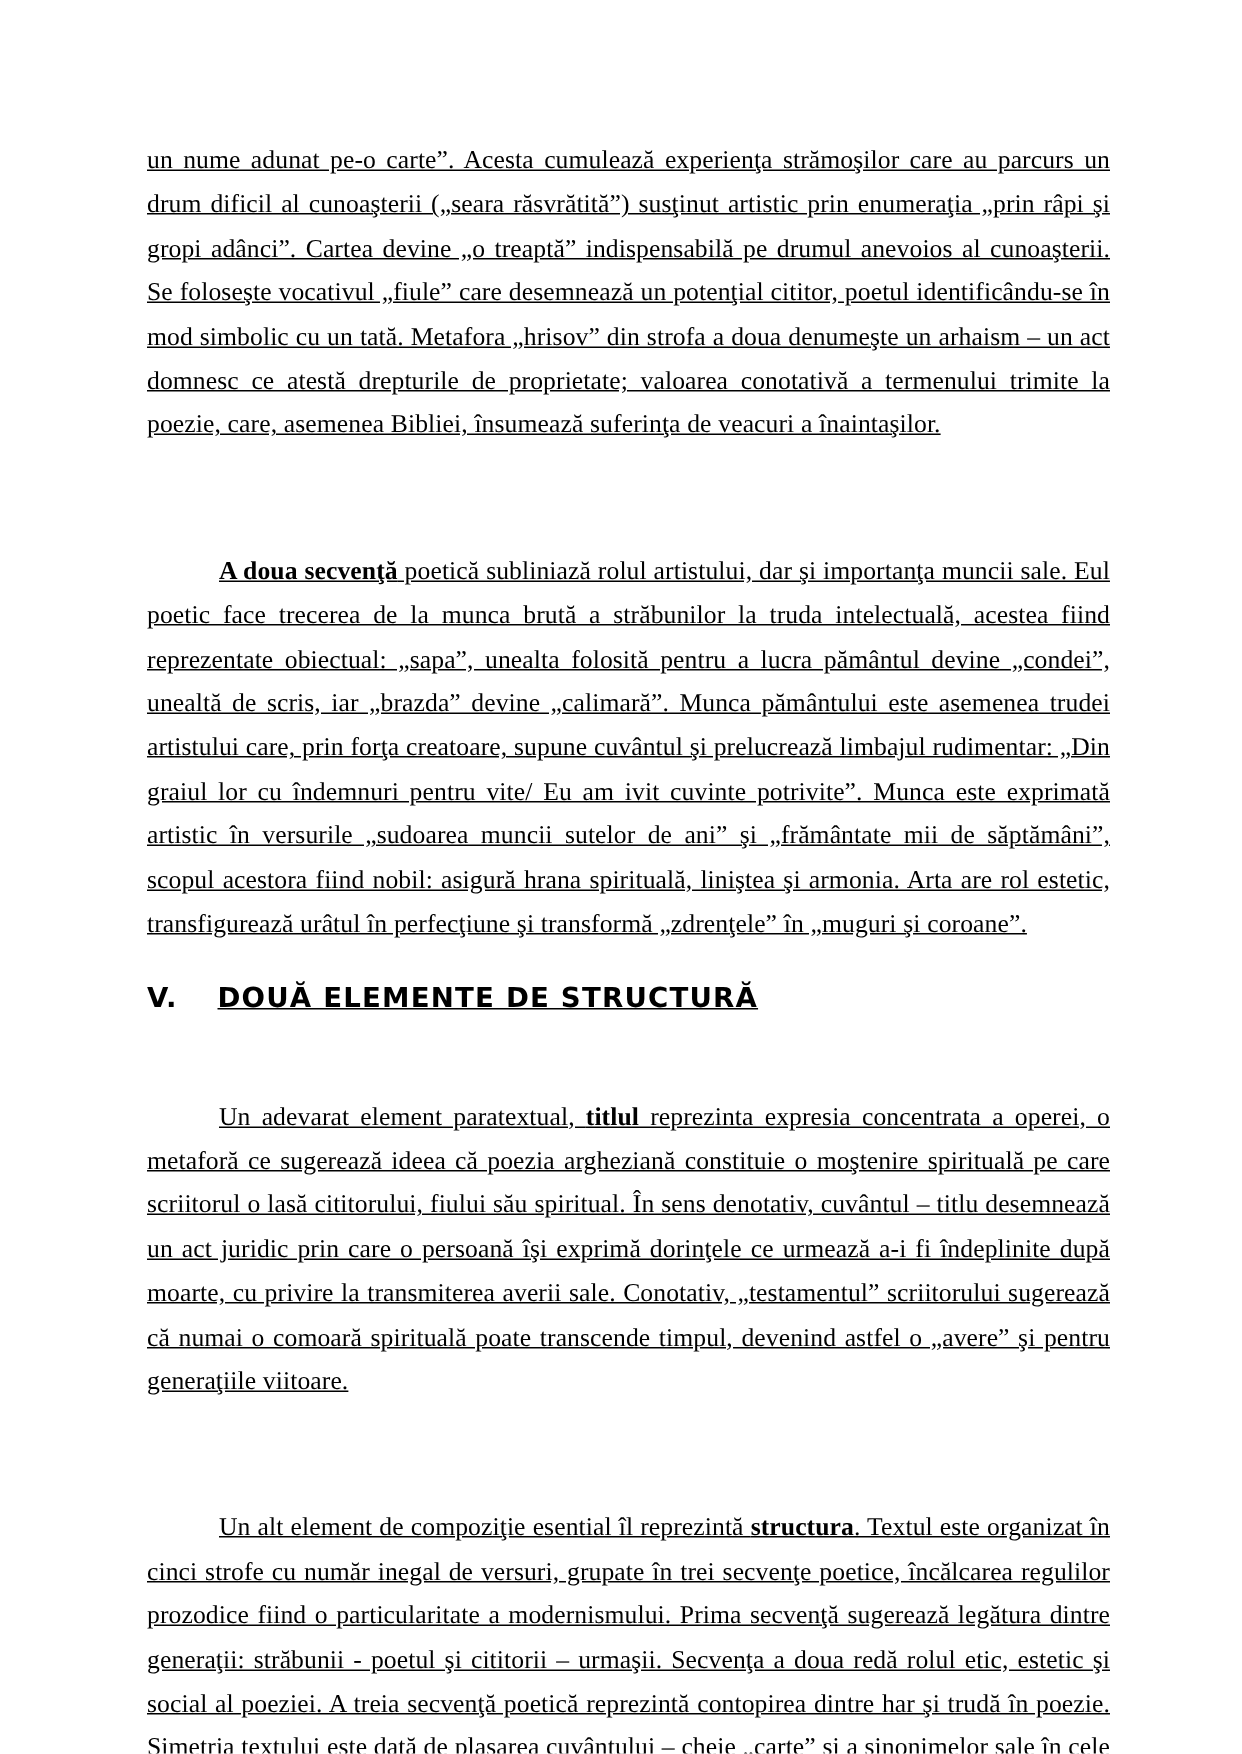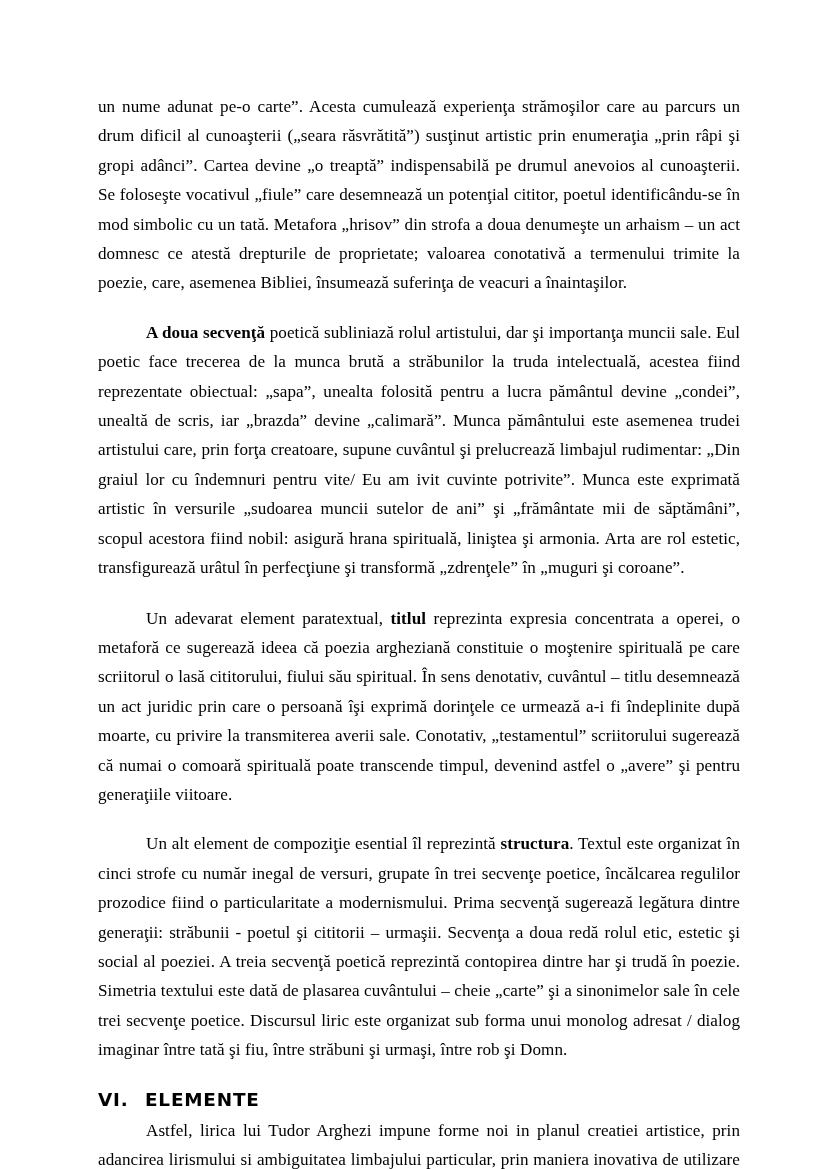--- a/index.html
+++ b/index.html
@@ -16,36 +16,38 @@
     color: #000000;
     -webkit-font-smoothing: antialiased;
   }
   .page {
     position: relative;
     width: 828px;
     height: 948px;
     background: #ffffff;
     box-sizing: border-box;
     padding: 92px 88px 0 98px;
+    text-decoration: underline;
   }
   .doc-body {
     width: 642px;
   }
   p.para {
     margin: 0 0 0 0;
     font-size: 17.1px;
     line-height: 29.4px;
     text-align: justify;
     text-justify: inter-word;
     hyphens: none;
     letter-spacing: 0.06px;
     word-spacing: 0.1px;
   }
   p.para.indent {
     text-indent: 48px;
+    margin-top: 48px;
   }
   .gap-sm { height: 20px; }
   .gap-xs { height: 1px; }
   h2.section-heading {
     margin: 0;
     padding: 0;
     font-family: "DejaVu Sans", "Liberation Sans", sans-serif;
     font-size: 18.4px;
     font-weight: 700;
     line-height: 30px;
@@ -62,20 +64,21 @@
 </style>
 </head>
 <body>
 
 <div class="page">
   <div class="doc-body" id="doc-body">
       <p class="para"><span>un nume adunat pe-o carte”. Acesta cumulează experienţa strămoşilor care au parcurs un drum dificil al cunoaşterii („seara răsvrătită”) susţinut artistic prin enumeraţia „prin râpi şi gropi adânci”. Cartea devine „o treaptă” indispensabilă pe drumul anevoios al cunoaşterii. Se foloseşte vocativul „fiule” care desemnează un potenţial cititor, poetul identificându-se în mod simbolic cu un tată. Metafora „hrisov” din strofa a doua denumeşte un arhaism – un act domnesc ce atestă drepturile de proprietate; valoarea conotativă a termenului trimite la poezie, care, asemenea Bibliei, însumează suferinţa de veacuri a înaintaşilor.</span></p>
       <div class="gap-sm"></div>
       <p class="para indent"><strong>A doua secvenţă</strong><span> poetică subliniază rolul artistului, dar şi importanţa muncii sale. Eul poetic face trecerea de la munca brută a străbunilor la truda intelectuală, acestea fiind reprezentate obiectual: „sapa”, unealta folosită pentru a lucra pământul devine „condei”, unealtă de scris, iar „brazda” devine „calimară”. Munca pământului este asemenea trudei artistului care, prin forţa creatoare, supune cuvântul şi prelucrează limbajul rudimentar: „Din graiul lor cu îndemnuri pentru vite/ Eu am ivit cuvinte potrivite”. Munca este exprimată artistic în versurile „sudoarea muncii sutelor de ani” şi „frământate mii de săptămâni”, scopul acestora fiind nobil: asigură hrana spirituală, liniştea şi armonia. Arta are rol estetic, transfigurează urâtul în perfecţiune şi transformă „zdrenţele” în „muguri şi coroane”.</span></p>
       <div class="gap-sm"></div>
+      <h2 class="section-heading"><span class="numeral">V.</span><span class="title">DOUĂ ELEMENTE DE STRUCTURĂ</span></h2>
       <div class="gap-xs"></div>
       <p class="para indent"><span>Un adevarat element paratextual, </span><strong>titlul</strong><span> reprezinta expresia concentrata a operei, o metaforă ce sugerează ideea că poezia argheziană constituie o moştenire spirituală pe care scriitorul o lasă cititorului, fiului său spiritual. În sens denotativ, cuvântul – titlu desemnează un act juridic prin care o persoană îşi exprimă dorinţele ce urmează a-i fi îndeplinite după moarte, cu privire la transmiterea averii sale. Conotativ, „testamentul” scriitorului sugerează că numai o comoară spirituală poate transcende timpul, devenind astfel o „avere” şi pentru generaţiile viitoare.</span></p>
       <div class="gap-sm"></div>
       <p class="para indent"><span>Un alt element de compoziţie esential îl reprezintă </span><strong>structura</strong><span>. Textul este organizat în cinci strofe cu număr inegal de versuri, grupate în trei secvenţe poetice, încălcarea regulilor prozodice fiind o particularitate a modernismului. Prima secvenţă sugerează legătura dintre generaţii: străbunii - poetul şi cititorii – urmaşii. Secvenţa a doua redă rolul etic, estetic şi social al poeziei. A treia secvenţă poetică reprezintă contopirea dintre har şi trudă în poezie. Simetria textului este dată de plasarea cuvântului – cheie „carte” şi a sinonimelor sale în cele trei secvenţe poetice. Discursul liric este organizat sub forma unui monolog adresat / dialog imaginar între tată şi fiu, între străbuni şi urmaşi, între rob şi Domn.</span></p>
       <div class="gap-sm"></div>
       <h2 class="section-heading"><span class="numeral">VI.</span><span class="title">ELEMENTE</span></h2>
       <div class="gap-xs"></div>
       <p class="para indent"><span>Astfel, lirica lui Tudor Arghezi impune forme noi in planul creatiei artistice, prin adancirea lirismului si ambiguitatea limbajului particular, prin maniera inovativa de utilizare a grupurilor lexicale noi, credinta in puterea material-senzoriala si spirituala pe care o confera actiunea artistului asupra cuvantului, promovarea esteticii uratului, abandonarea ideii antice a inspiratiei divine in generarea actului creatiei, in favoarea recunoasterii efortului creator al artistului.</span></p>
     </div>
 </div>

